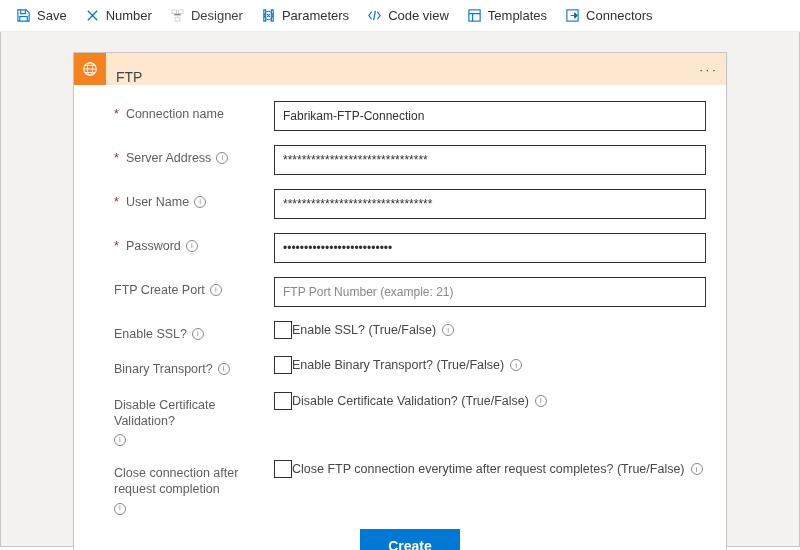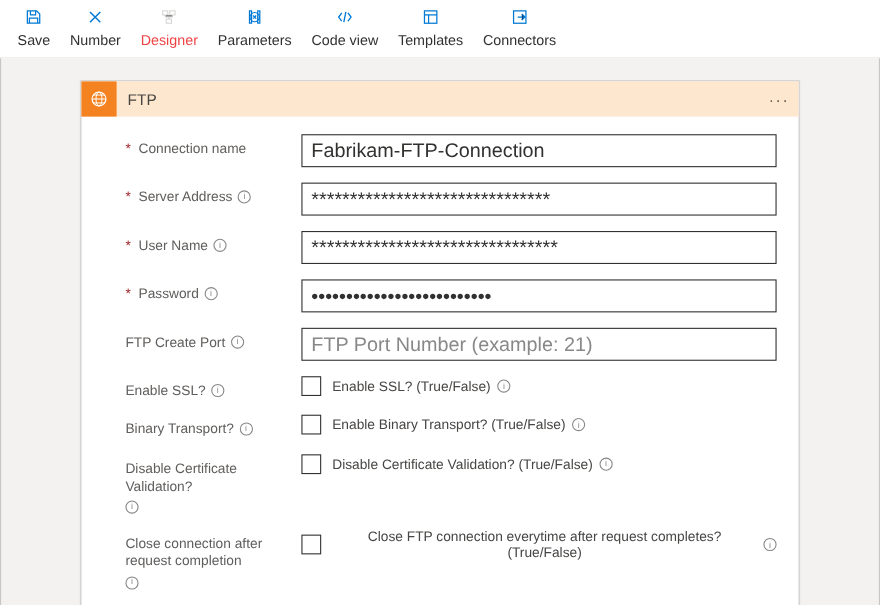--- a/index.html
+++ b/index.html
@@ -21,41 +21,40 @@
     border-bottom: 1px solid #edebe9;
   }
   .toolbar-btn {
     display: inline-flex;
     align-items: center;
     gap: 6px;
     padding: 2px 8px;
     cursor: pointer;
     color: #323130;
     font-size: 13px;
-    flex-direction: column;
   }
   .toolbar-btn svg { width: 15px; height: 15px; }
-  .toolbar-btn.disabled { color: #ef4444; cursor: default; }
+  .toolbar-btn.disabled { color: #404040; cursor: default; }
   .toolbar-btn.disabled svg { opacity:.45 }
   .tb-chevron svg { width:11px; height:11px }
   .canvas {
     background: #f3f2f1;
     padding: 20px 72px;
     height: calc(100% - 35px);
     border: 1px solid #c8c6c4;
     border-top: none;
   }
   .card {
     background: #fff;
     border: 1px solid #c8c6c4;
     box-shadow: 0 1px 2px rgba(0,0,0,.06);
   }
   .card-header {
     display: flex;
-    align-items: center;
+    align-items: flex-end;
     background: #fde8cf;
     height: 32px;
     gap: 10px;
     position: relative;
   }
   .card-header .icon-tile {
     width: 32px; height: 32px;
     background: #f58220;
     display: flex; align-items: center; justify-content: center;
   }
@@ -91,27 +90,27 @@
     font-size:8px; color:#888; cursor:help;
   }
   .form-control {
     flex: 1;
   }
   .text-input {
     width: 100%;
     height: 30px;
     border: 1px solid #323130;
     padding: 0 8px;
-    font-size: 18px;
+    font-size: 12px;
     color: #323130;
     font-family: inherit;
   }
   .text-input::placeholder { color: #888; font-style: normal; }
   .check-row {
-    display:flex; align-items:center; gap:10px;text-align:center;
+    display:flex; align-items:center; text-align:center;
   }
   .checkbox {
     width:18px; height:18px; border:1px solid #323130; cursor:pointer; flex-shrink:0;
   }
   .check-label { font-size:12.5px; color:#484644; display:flex; align-items:center; gap:6px; }
   .btn-primary {
     background:#0078d4; color:#fff; border:none;
     height:34px; padding:0 28px; font-size:14px; font-weight:600;
     cursor:pointer; display:block; margin:6px auto 0;
   }

